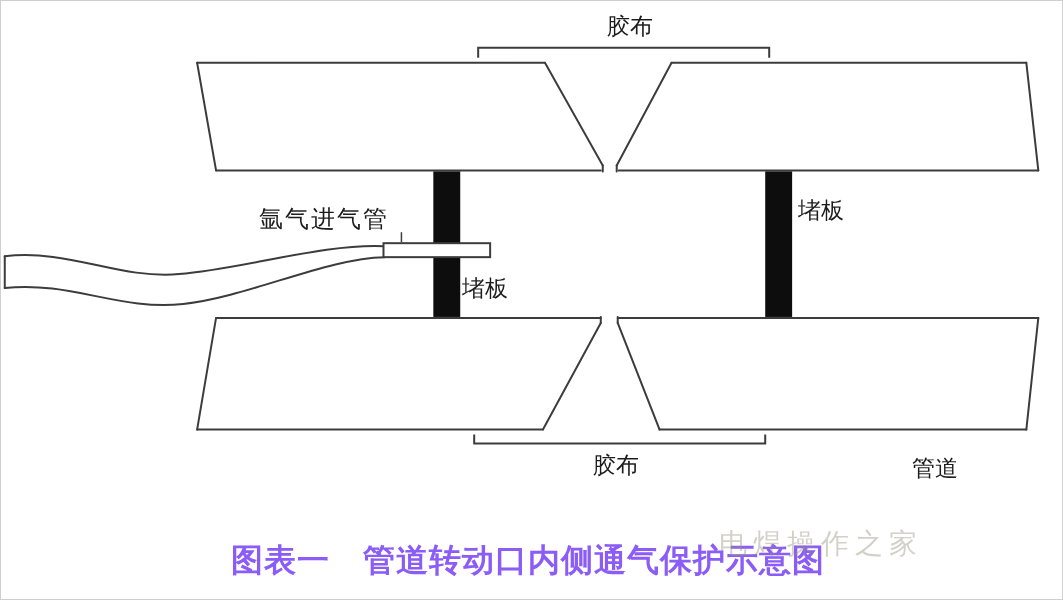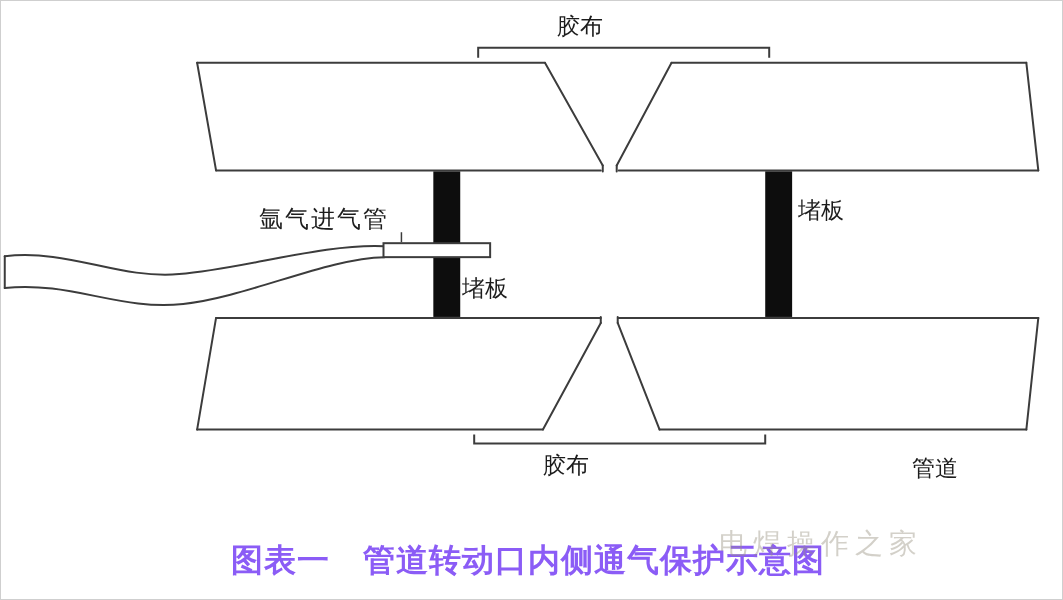--- a/index.html
+++ b/index.html
@@ -13,21 +13,21 @@
     overflow:hidden;
   }
   .diagram-svg{position:absolute;left:0;top:0;width:100%;height:100%;}
   .lbl{
     position:absolute;
     color:#1c1c1c;
     font-size:23px;
     line-height:1.1;
     white-space:nowrap;
   }
-  .lbl.center{text-align:left;}
+  .lbl.center{text-align:right;}
   .caption{
     position:absolute;
     left:230px;right:0;top:538px;
     text-align:left;
     font-size:32px;
     font-weight:700;
     letter-spacing:1px;
     color:#8b5cf6;
     white-space:nowrap;
   }

